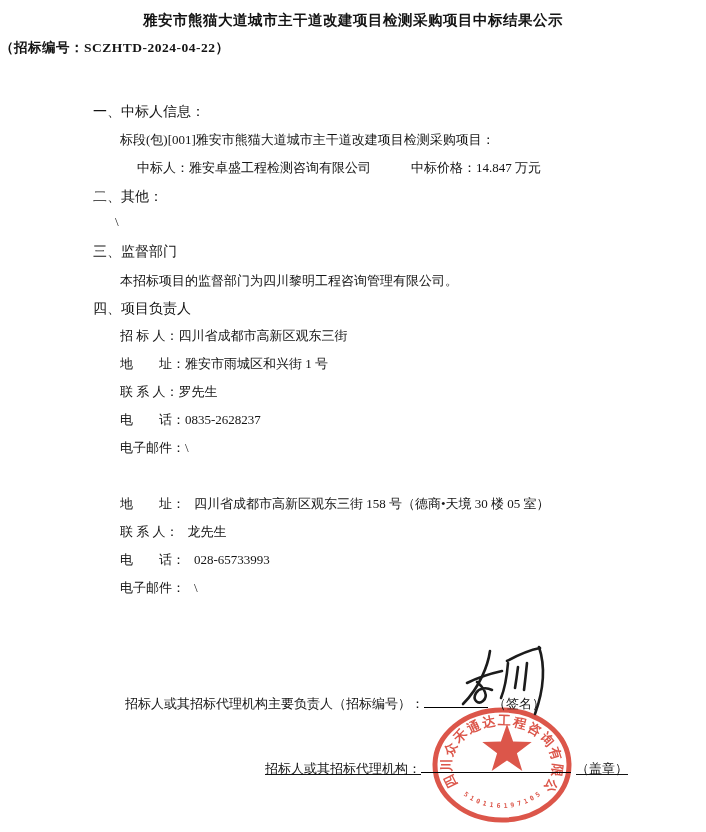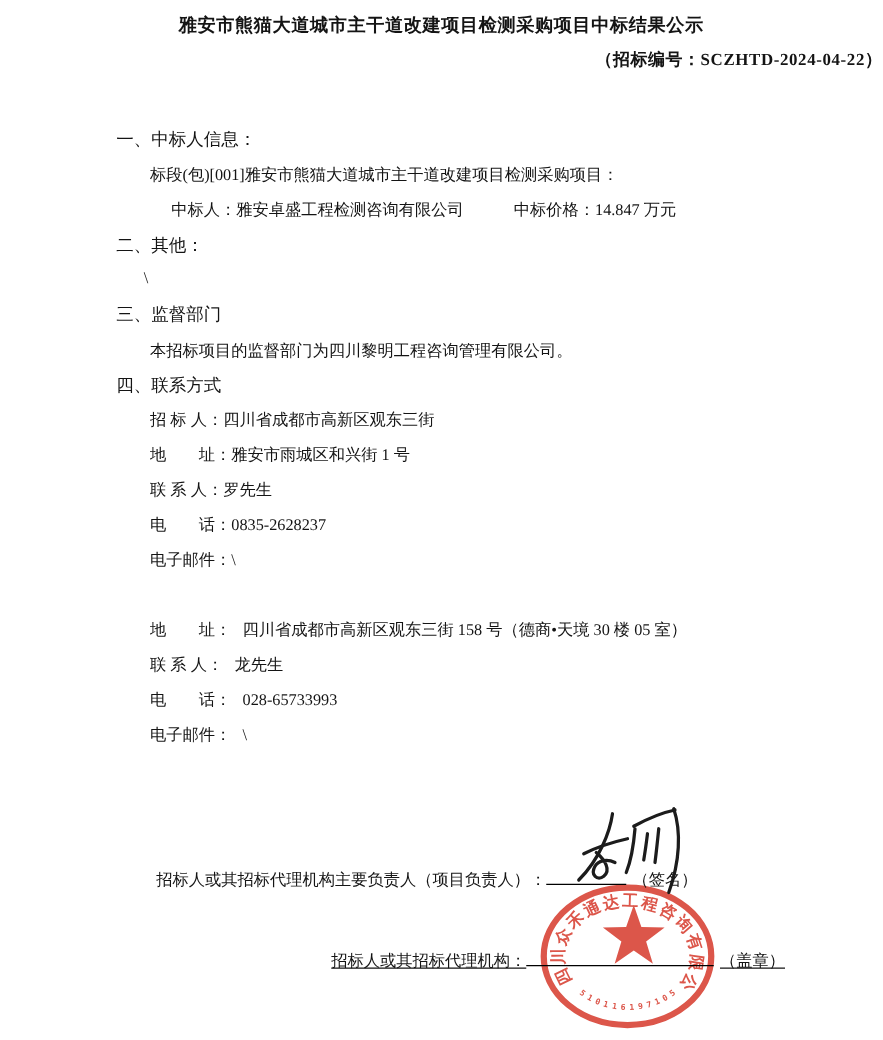--- a/index.html
+++ b/index.html
@@ -2,21 +2,21 @@
 <html><head>
 <meta charset="utf-8">
 <style>
   html,body{margin:0;padding:0;background:#fff;}
   .page{
     position:relative;width:706px;height:832px;background:#ffffff;overflow:hidden;
     font-family:"Liberation Serif","DejaVu Serif",serif;color:#141414;
   }
   .abs{position:absolute;}
   .title{top:11px;left:0;right:0;text-align:center;font-size:14.5px;font-weight:bold;letter-spacing:.5px;}
-  .subtitle{top:39px;left:0;right:0;text-align:right;font-size:13.5px;font-weight:bold;letter-spacing:.5px;}
+  .subtitle{top:39px;left:0;right:0;text-align:left;font-size:13.5px;font-weight:bold;letter-spacing:.5px;}
   .h{left:93px;font-family:"Liberation Sans","DejaVu Sans",sans-serif;font-weight:normal;font-size:14px;}
   .body{font-size:13px;left:120px;}
   .t-h1{top:103px}
   .t-lot{top:131px}
   .t-winner{top:159px;left:137px;}
   .t-h2{top:188px}
   .t-other{top:214px;left:115px;}
   .t-h3{top:243px}
   .t-sup{top:272px}
   .t-h4{top:300px}
@@ -49,38 +49,38 @@
   <div class="abs h t-h1">一、中标人信息：</div>
   <div class="abs body t-lot">标段(包)[001]雅安市熊猫大道城市主干道改建项目检测采购项目：</div>
   <div class="abs body t-winner"><span>中标人：</span><span>雅安卓盛工程检测咨询有限公司</span><span class="price">中标价格：</span><span>14.847 万元</span></div>
 
   <div class="abs h t-h2">二、其他：</div>
   <div class="abs body t-other">\</div>
 
   <div class="abs h t-h3">三、监督部门</div>
   <div class="abs body t-sup">本招标项目的监督部门为四川黎明工程咨询管理有限公司。</div>
 
-  <div class="abs h t-h4">四、联系方式</div>
+  <div class="abs h t-h4">四、项目负责人</div>
 
   <div class="contact t-ten">
     <div class="row"><span>招 标 人：</span><span class="val">四川省成都市高新区观东三街</span></div>
     <div class="row"><span>地　　址：</span><span class="val">雅安市雨城区和兴街 1 号</span></div>
     <div class="row"><span>联 系 人：</span><span class="val">罗先生</span></div>
     <div class="row"><span>电　　话：</span><span class="val">0835-2628237</span></div>
     <div class="row"><span>电子邮件：</span><span class="val">\</span></div>
   </div>
 
   <div class="contact agent t-agent">
     <div class="row"><span>地　　址：</span><span class="val">四川省成都市高新区观东三街 158 号（德商•天境 30 楼 05 室）</span></div>
     <div class="row"><span>联 系 人：</span><span class="val">龙先生</span></div>
     <div class="row"><span>电　　话：</span><span class="val">028-65733993</span></div>
     <div class="row"><span>电子邮件：</span><span class="val">\</span></div>
   </div>
 
-  <div class="abs footer-line t-f1"><span>招标人或其招标代理机构主要负责人（项目负责人）：</span><span class="uline uline1"></span><span class="suffix">（签名）</span></div>
+  <div class="abs footer-line t-f1"><span>招标人或其招标代理机构主要负责人（招标编号）：</span><span class="uline uline1"></span><span class="suffix">（签名）</span></div>
 
   <div class="abs footer-line t-f2"><span>招标人或其招标代理机构：</span><span class="uline uline2"></span><span class="suffix">（盖章）</span></div>
 
   <svg class="abs sig-svg" width="125" height="78" viewBox="0 0 125 78" aria-label="龙刚">
     <g fill="none" stroke="#1c1c1c" stroke-width="2.6" stroke-linecap="round">
       <path d="M 17 42 C 29 36 43 32 52 30"></path>
       <path d="M 40 10 C 38 24 30 46 13 63"></path>
       <path d="M 27 41 C 34 47 39 55 33 60 C 28 64 22 59 26 52 C 29 47 36 46 42 49"></path>
       <path d="M 58 22 C 57 34 55 47 51 57"></path>
       <path d="M 57 20 C 68 14 80 9 90 7"></path>

